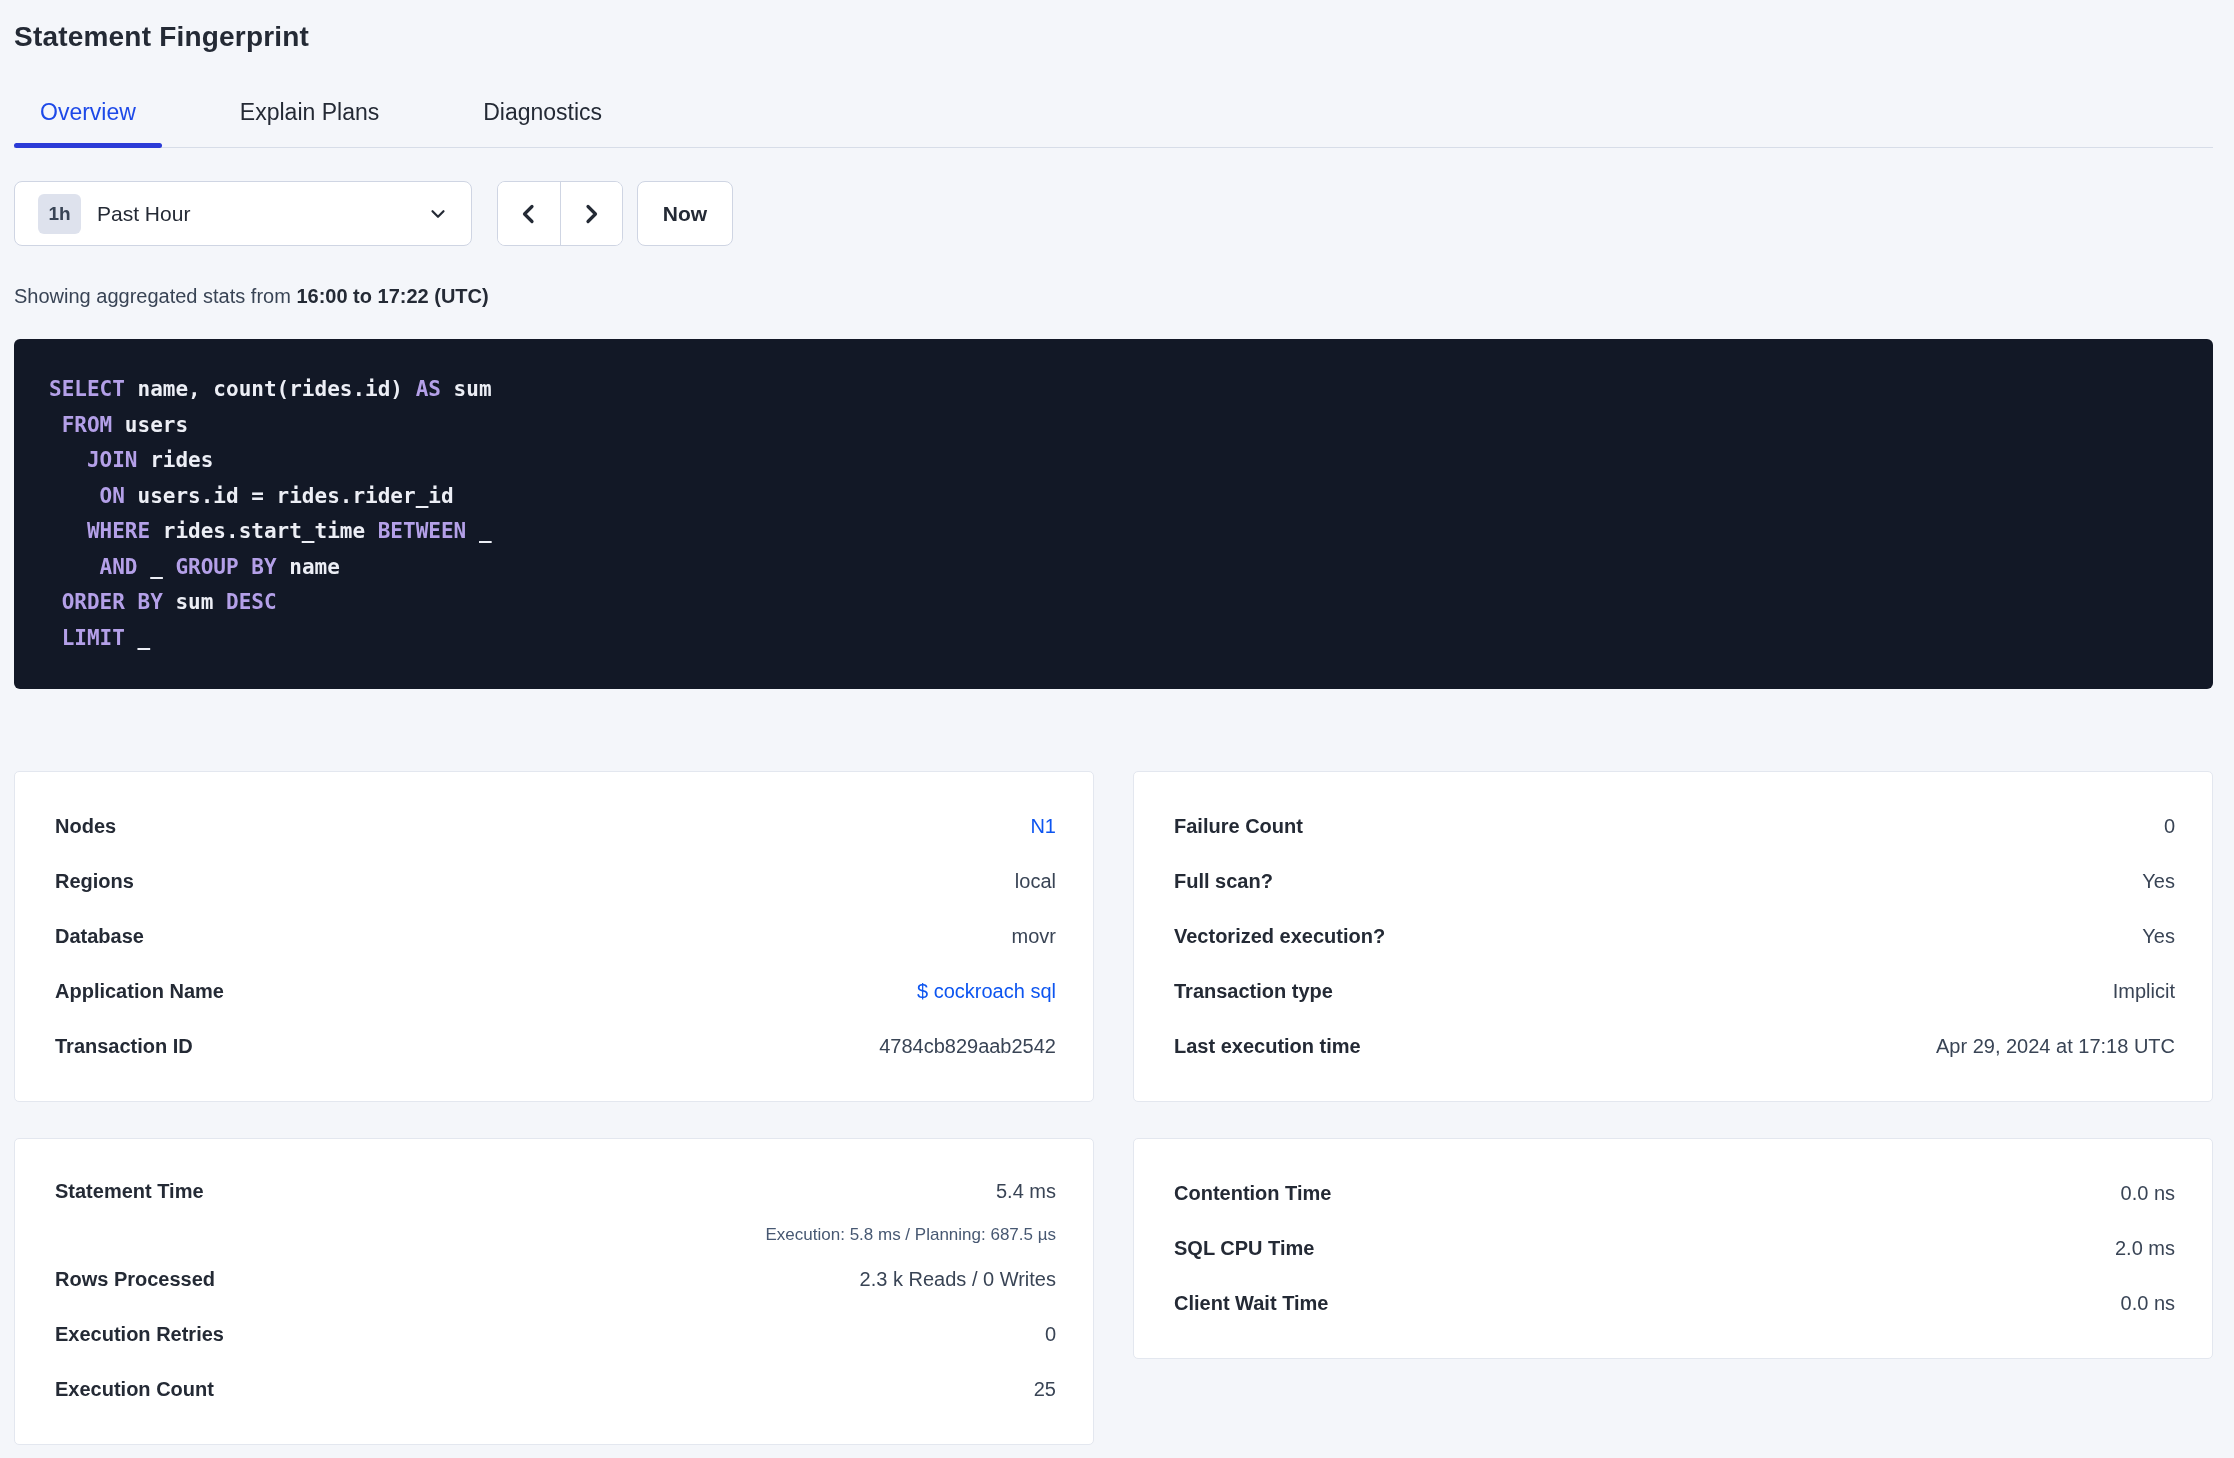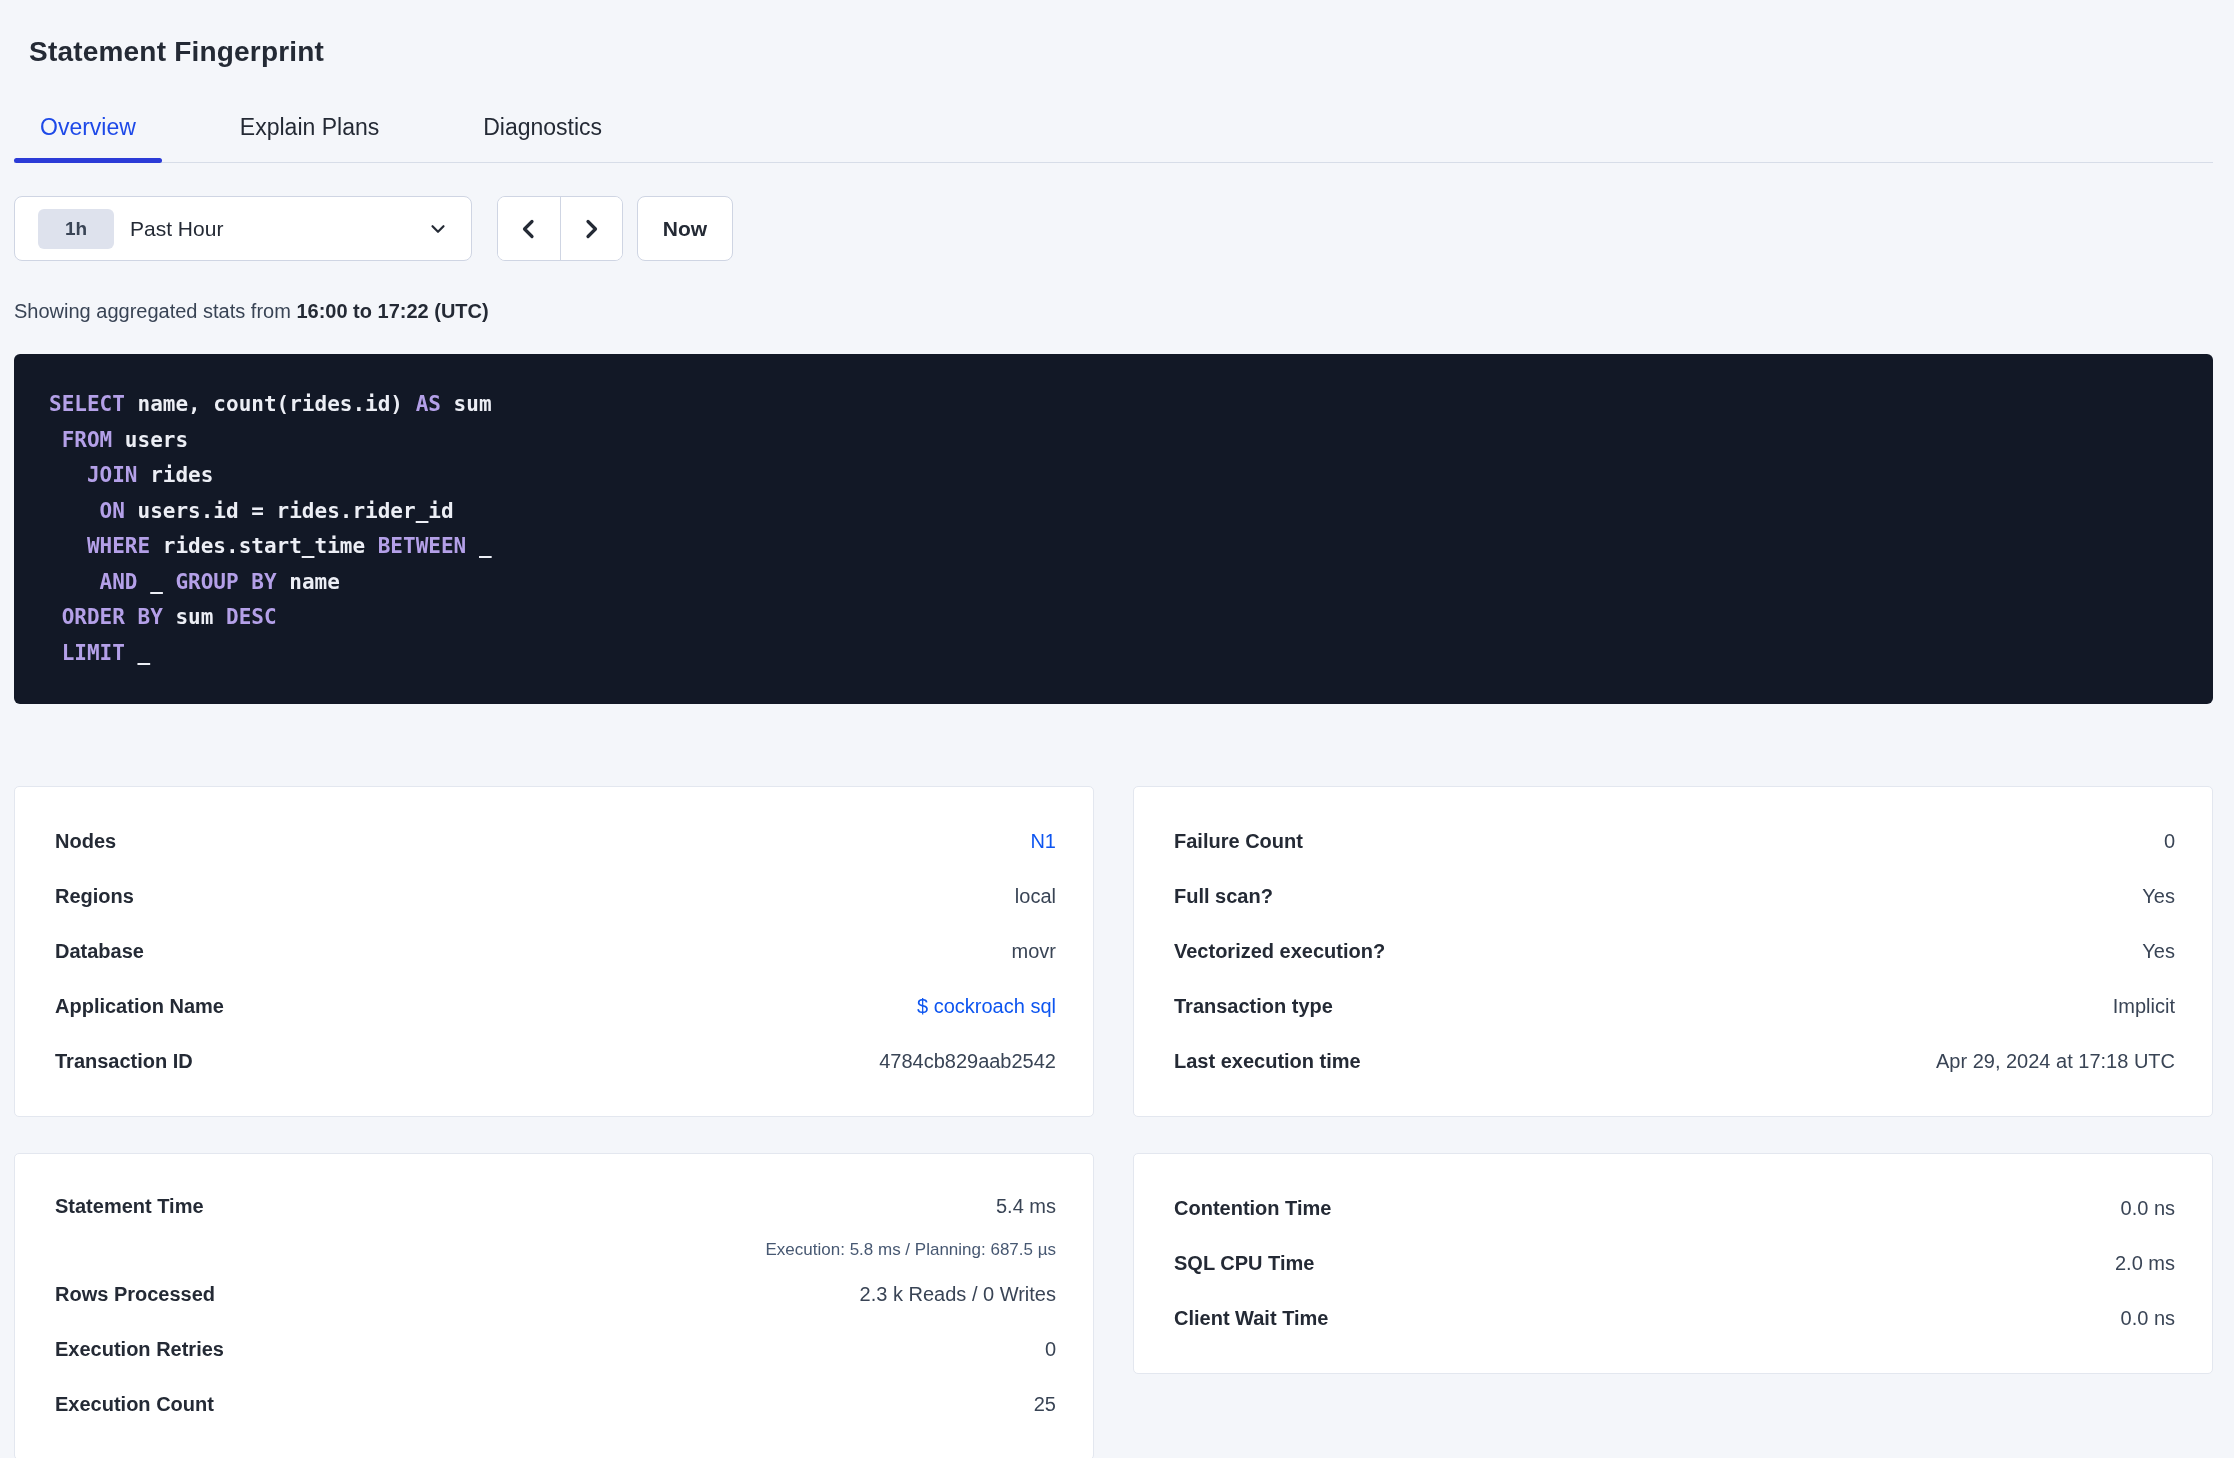--- a/index.html
+++ b/index.html
@@ -8,21 +8,21 @@
     width: 2234px; height: 1458px;
     background: var(--page-bg, #f4f6fa);
     font-family: "Liberation Sans", sans-serif;
     color: var(--text-dark, #242a35);
     overflow: hidden;
   }
   .page { padding: 20px 21px 0 14px; }
 
   
   h1.page-title {
-    margin: 15px; font-size: 28px; line-height: 34px; font-weight: 700;
+    margin: 0; font-size: 28px; line-height: 34px; font-weight: 700;
     color: var(--text-dark, #242a35); letter-spacing: 0.2px;
   }
 
   
   .tabbar {
     display: flex; gap: 52px; margin-top: 43px;
     border-bottom: 1px solid var(--divider, #d7dde8);
   }
   .tab {
     position: relative; padding: 0 26px 20px; font-size: 23px; line-height: 30px;
@@ -35,21 +35,21 @@
   }
 
   
   .toolbar { display: flex; align-items: center; margin-top: 33px; }
   .time-picker {
     width: 458px; height: 65px; background: #fff;
     border: 1px solid var(--control-border, #cfd5e3); border-radius: 8px;
     display: flex; align-items: center; padding: 0 22px 0 23px; cursor: pointer;
   }
   .tp-badge {
-    width: 76px; height: 40px; background: var(--badge-bg, #dee2ed);
+    width: 43px; height: 40px; background: var(--badge-bg, #dee2ed);
     border-radius: 6px; display: flex; align-items: center; justify-content: center;
     font-size: 19px; font-weight: 700; color: var(--text-body, #394455);
   }
   .tp-label { margin-left: 16px; font-size: 21px; color: var(--text-dark, #242a35); flex: 1; }
   .icon { display: inline-flex; align-items: center; justify-content: center; color: var(--text-dark, #242a35); }
 
   .arrow-group {
     margin-left: 25px; width: 126px; height: 65px; background: #fff;
     border: 1px solid var(--control-border, #cfd5e3); border-radius: 8px;
     display: flex; overflow: hidden;

